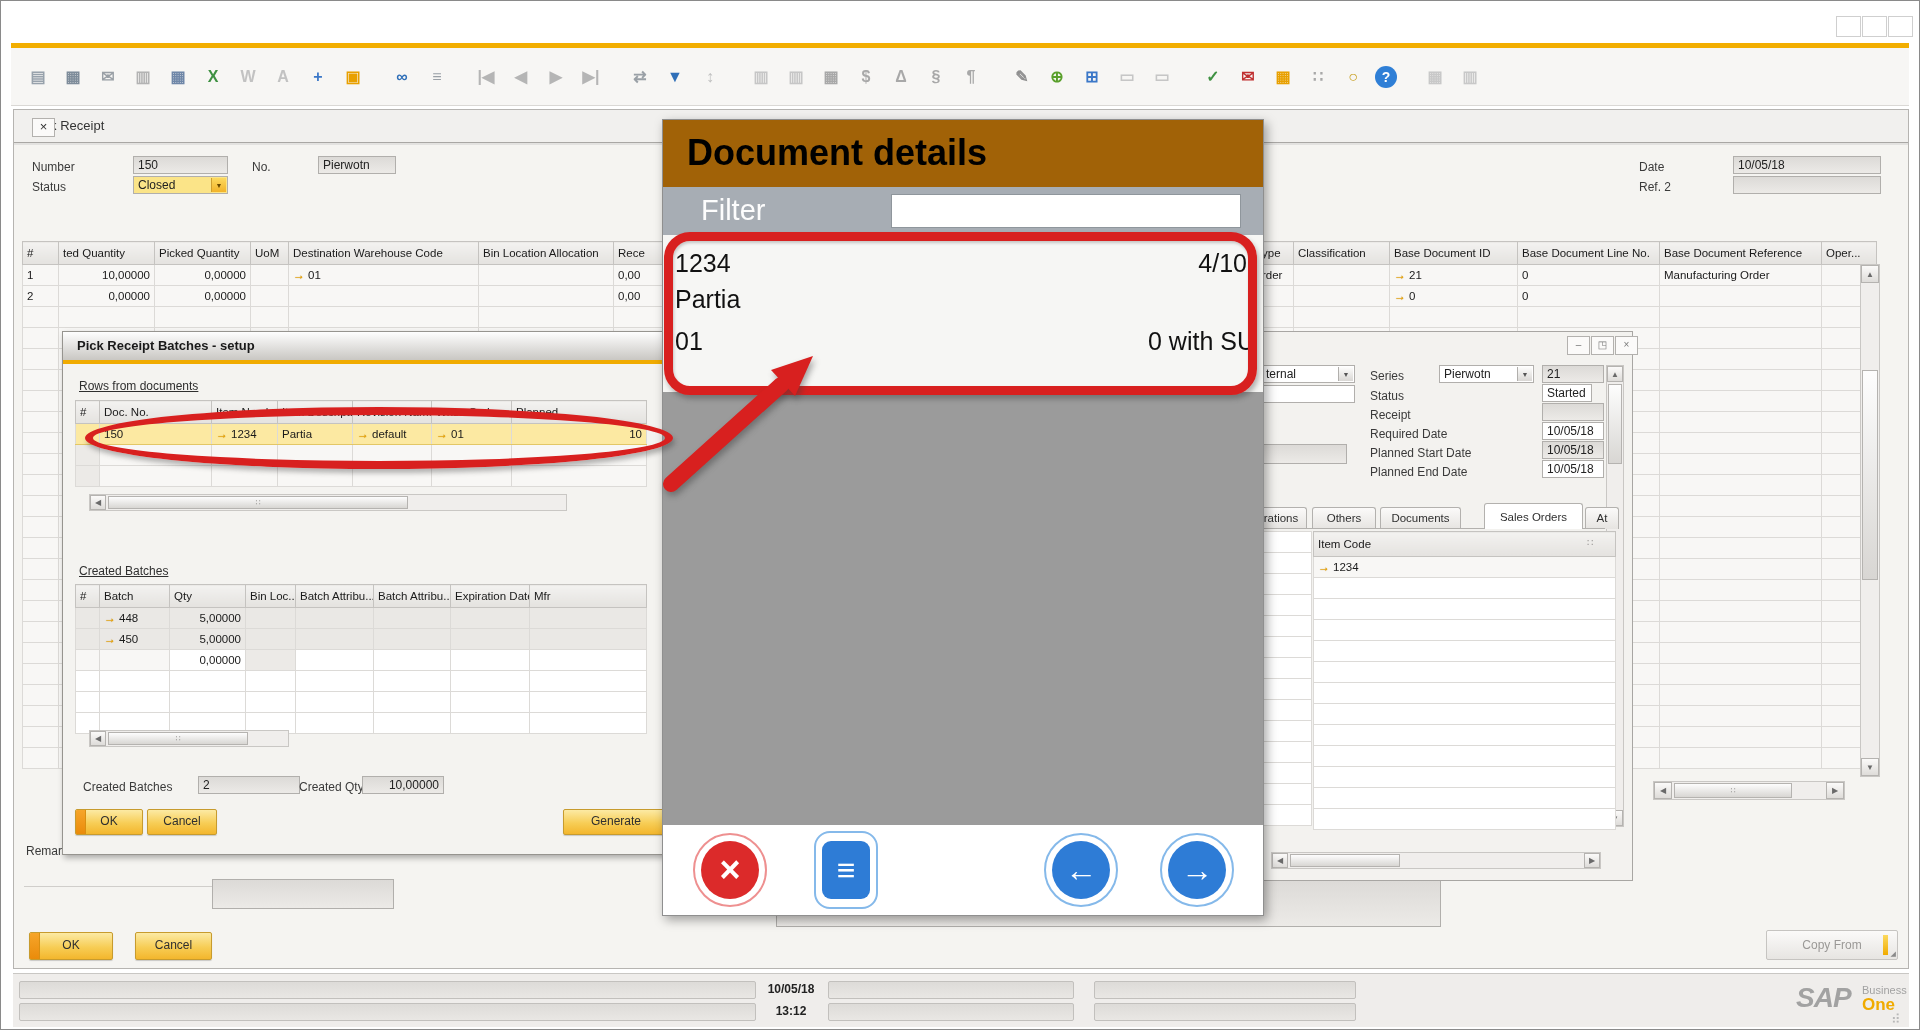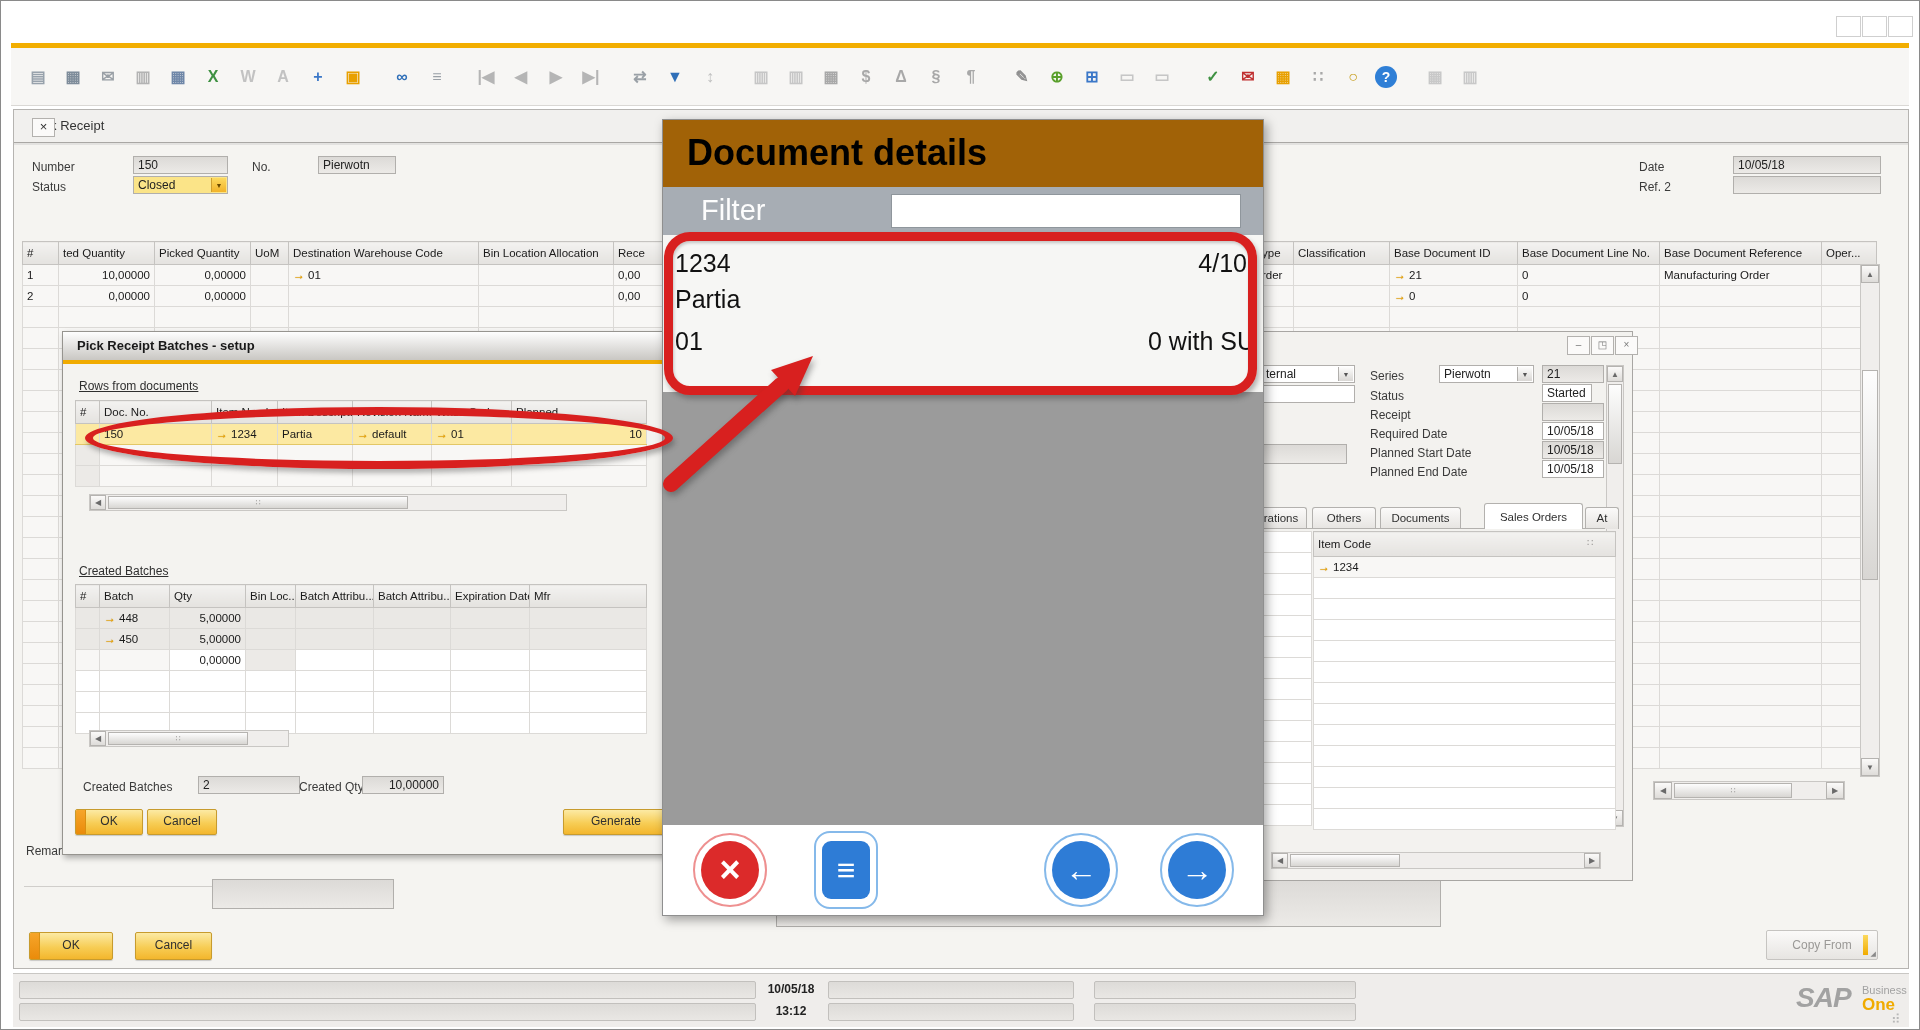--- a/index.html
+++ b/index.html
@@ -669,21 +669,21 @@
     </table>
 
     <span class="lbl" style="left:12px;top:734px;">Remar</span>
     <div class="abs" style="left:10px;top:776px;width:188px;height:1px;background:#d0cecb;"></div>
     <div class="fld" style="left:198px;top:769px;width:182px;height:30px;"></div>
     <div class="fld" style="left:762px;top:769px;width:665px;height:48px;"></div>
     <div class="ybtn" style="left:15px;top:822px;width:82px;height:26px;line-height:25px;">
       <span class="dm"></span><span>OK</span>
     </div>
     <div class="ybtn" style="left:121px;top:822px;width:75px;height:26px;line-height:25px;">Cancel</div>
-    <div class="abs" style="left:1752px;top:820px;width:112px;height:30px;background:linear-gradient(#fbfaf9,#e7e5e2);border:1px solid #c6c4c1;border-radius:2px;color:#9a9896;font-size:12px;text-align:center;line-height:28px;box-sizing:border-box;">
+    <div class="abs" style="left:1752px;top:820px;width:132px;height:30px;background:linear-gradient(#fbfaf9,#e7e5e2);border:1px solid #c6c4c1;border-radius:2px;color:#9a9896;font-size:12px;text-align:center;line-height:28px;box-sizing:border-box;">
       <span>Copy From</span>
       <span class="abs" style="right:9px;top:4px;bottom:4px;width:5px;background:linear-gradient(#fcd95e,#f0ab00);"></span>
       <span class="abs" style="right:1px;bottom:2px;font-size:7px;color:#8a8a8a;line-height:7px;">◢</span>
     </div>
 
     <div class="sb" style="left:1846px;top:154px;width:20px;height:513px;">
       <span class="sbb" style="left:0;top:0;width:18px;height:18px;line-height:17px;">▲</span>
       <span class="sbth" style="left:1px;top:105px;width:16px;height:210px;"></span>
       <span class="sbb" style="left:0;bottom:0;width:18px;height:18px;line-height:17px;">▼</span>
     </div>

